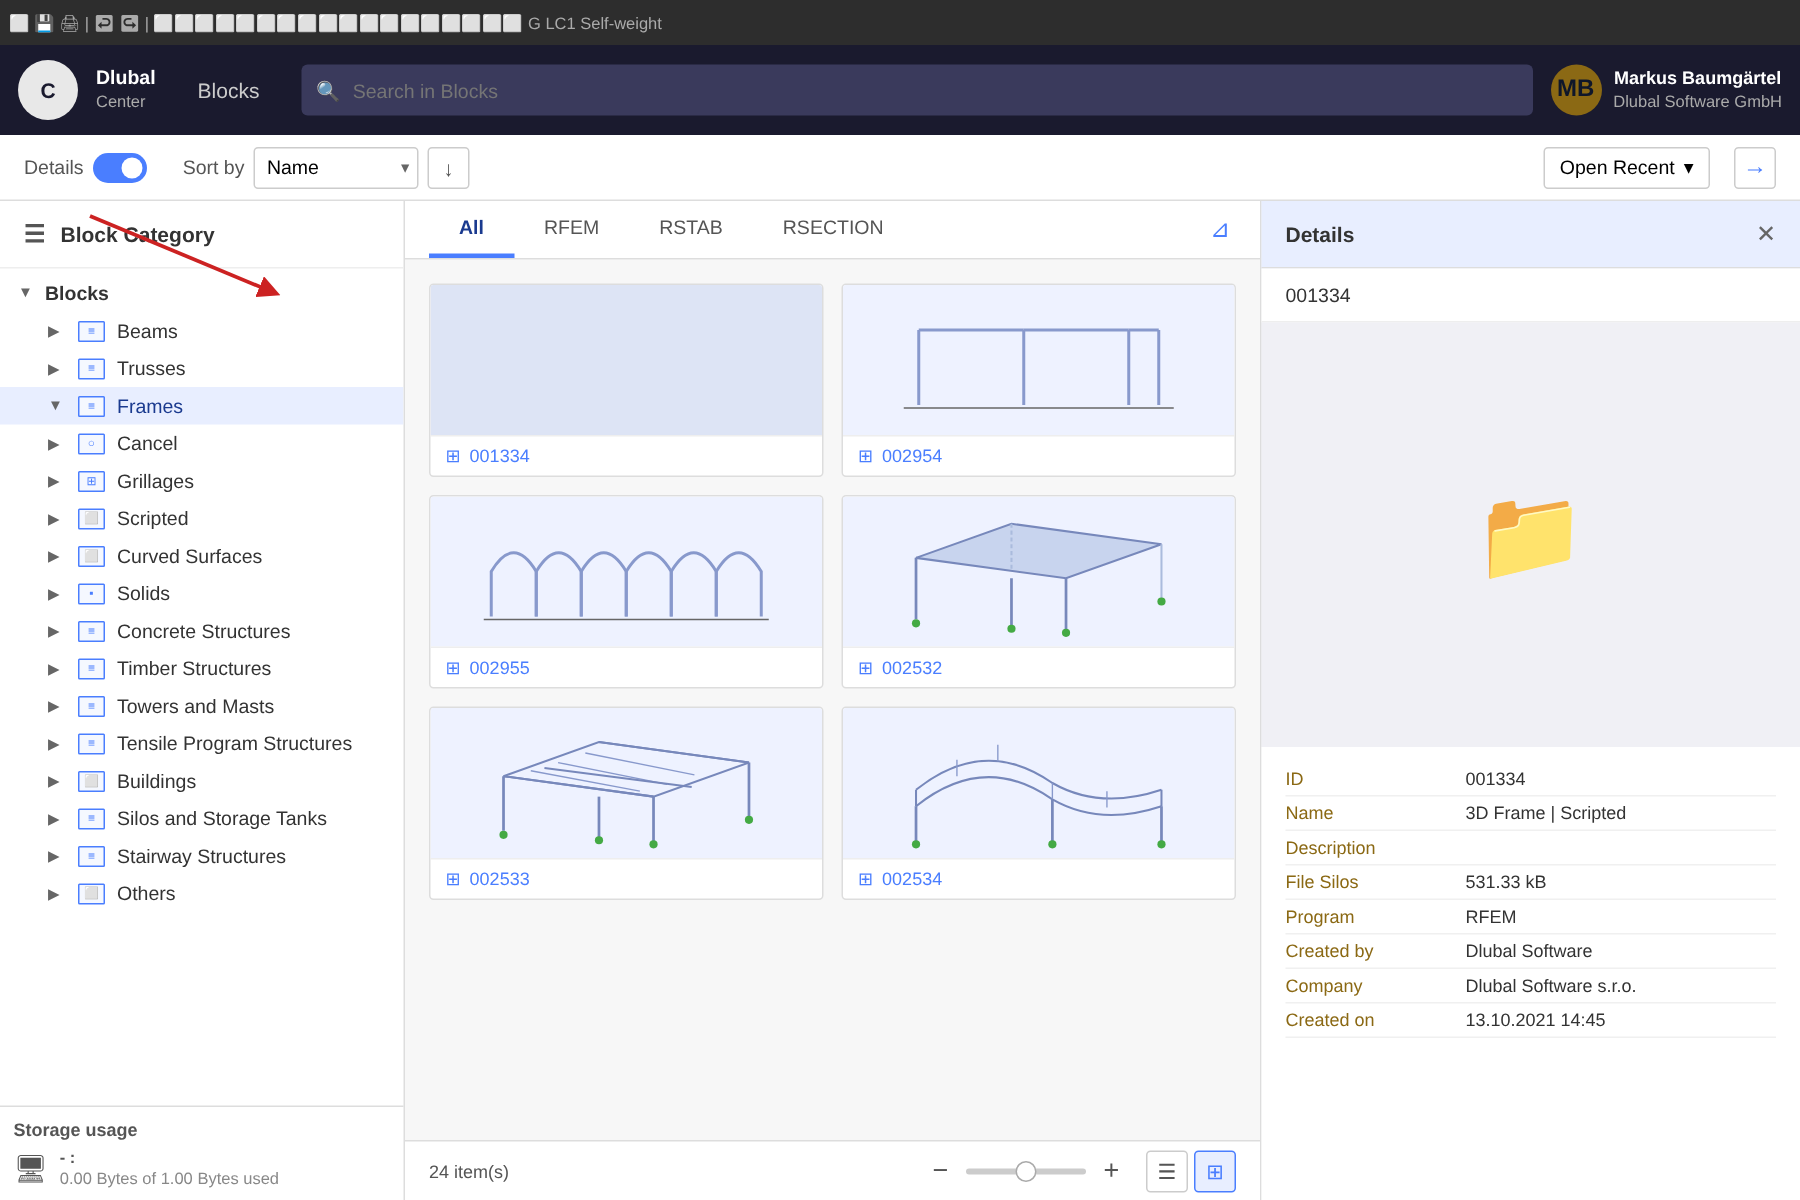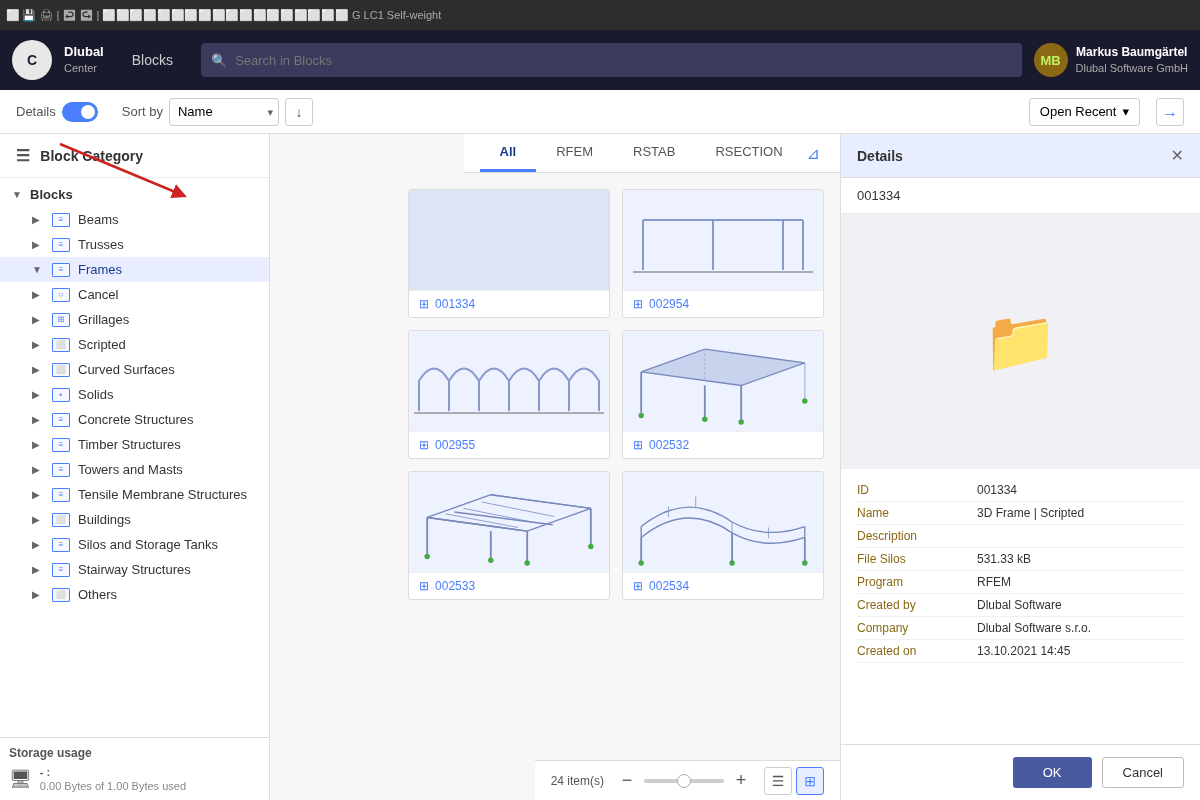--- a/index.html
+++ b/index.html
@@ -67,21 +67,21 @@
     .header-user {
       display: flex; align-items: center; gap: 8px;
       color: #fff;
       font-size: 12px;
     }
     .header-avatar {
       width: 34px; height: 34px;
       background: #8B6914;
       border-radius: 50%;
       display: flex; align-items: center; justify-content: center;
-      font-weight: bold; color: #bef264; font-size: 13px;
+      font-weight: bold; color: #0f172a; font-size: 16px;
     }
     .header-user-info { line-height: 1.3; text-align: center; }
     .header-user-info span { display: block; font-size: 11px; color: #aaa; }
 
     
     .subheader {
       height: 44px;
       background: #fff;
       border-bottom: 1px solid #ddd;
       display: flex;
@@ -236,21 +236,20 @@
     .storage-dash { font-weight: bold; }
     .storage-bytes { color: #888; }
 
     
     .content {
       flex: 1;
       display: flex;
       flex-direction: column;
       background: #f7f7f7;
       overflow: hidden;
-      align-items: flex-end;
     }
 
     
     .tabs-bar {
       background: #fff;
       border-bottom: 1px solid #ddd;
       display: flex;
       align-items: center;
       padding: 0 16px;
       gap: 0;
@@ -559,21 +558,21 @@
           <span>Timber Structures</span>
         </div>
         <div class="tree-item">
           <span class="tree-expand">▶</span>
           <span class="tree-item-icon">≡</span>
           <span>Towers and Masts</span>
         </div>
         <div class="tree-item">
           <span class="tree-expand">▶</span>
           <span class="tree-item-icon">≡</span>
-          <span>Tensile Membrane Structures</span>
+          <span>Tensile Program Structures</span>
         </div>
         <div class="tree-item">
           <span class="tree-expand">▶</span>
           <span class="tree-item-icon">⬜</span>
           <span>Buildings</span>
         </div>
         <div class="tree-item">
           <span class="tree-expand">▶</span>
           <span class="tree-item-icon">≡</span>
           <span>Silos and Storage Tanks</span>
@@ -806,19 +805,15 @@
       </div>
       <div class="prop-row">
         <span class="prop-label">Company</span>
         <span class="prop-value">Dlubal Software s.r.o.</span>
       </div>
       <div class="prop-row">
         <span class="prop-label">Created on</span>
         <span class="prop-value">13.10.2021 14:45</span>
       </div>
     </div>
-    <div class="details-footer">
-      <button class="btn-ok">OK</button>
-      <button class="btn-cancel">Cancel</button>
-    </div>
   </div>
 
 </div>
 
 </body></html>

